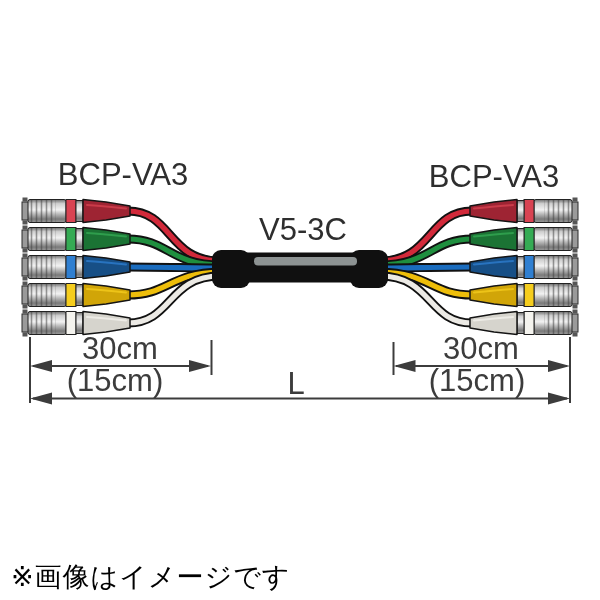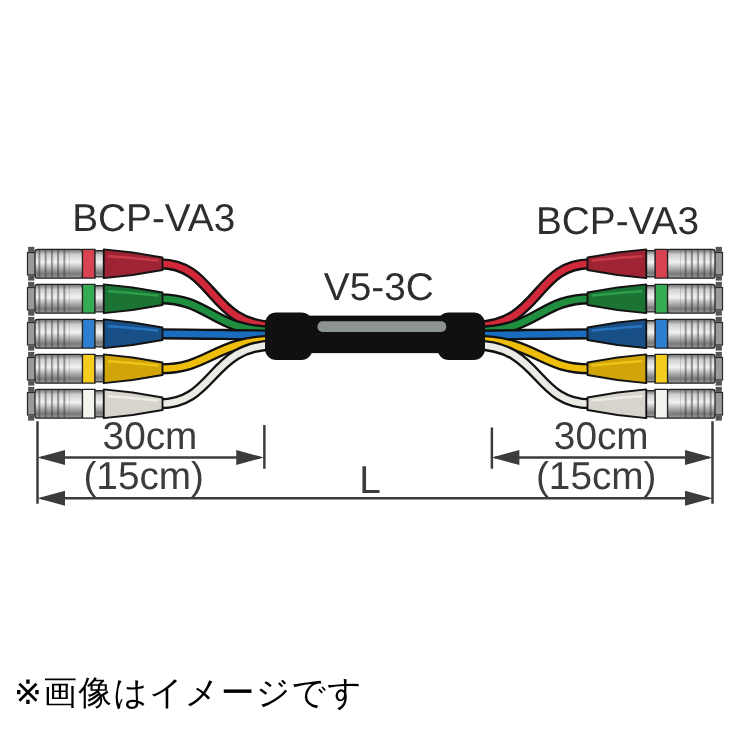--- a/index.html
+++ b/index.html
@@ -10,21 +10,21 @@
   }
   html,body{margin:0;padding:0;}
   body{background:var(--c-background);font-family:"Liberation Sans",sans-serif;}
   #stage{position:relative;width:596px;height:600px;background:var(--c-background);overflow:hidden;}
   svg text{font-family:"Liberation Sans","DejaVu Sans",sans-serif;}
   .label-text{fill:var(--c-label_text);font-size:31px;}
   .dim-text{fill:var(--c-dimension);font-size:31px;}
   .dim-line{stroke:var(--c-dimension);stroke-width:2;fill:none;}
   .dim-arrow{fill:var(--c-dimension);stroke:none;}
   #caption{
-    position:absolute;left:11px;top:536px;
+    position:absolute;left:11px;top:559px;
     font-size:27px;letter-spacing:1px;color:#000;
     font-family:"Liberation Sans","DejaVu Sans",sans-serif;
     white-space:nowrap;
   }
 </style>
 </head>
 <body>
 
 <div id="stage">
   <svg width="600" height="600" viewBox="0 0 600 600">

